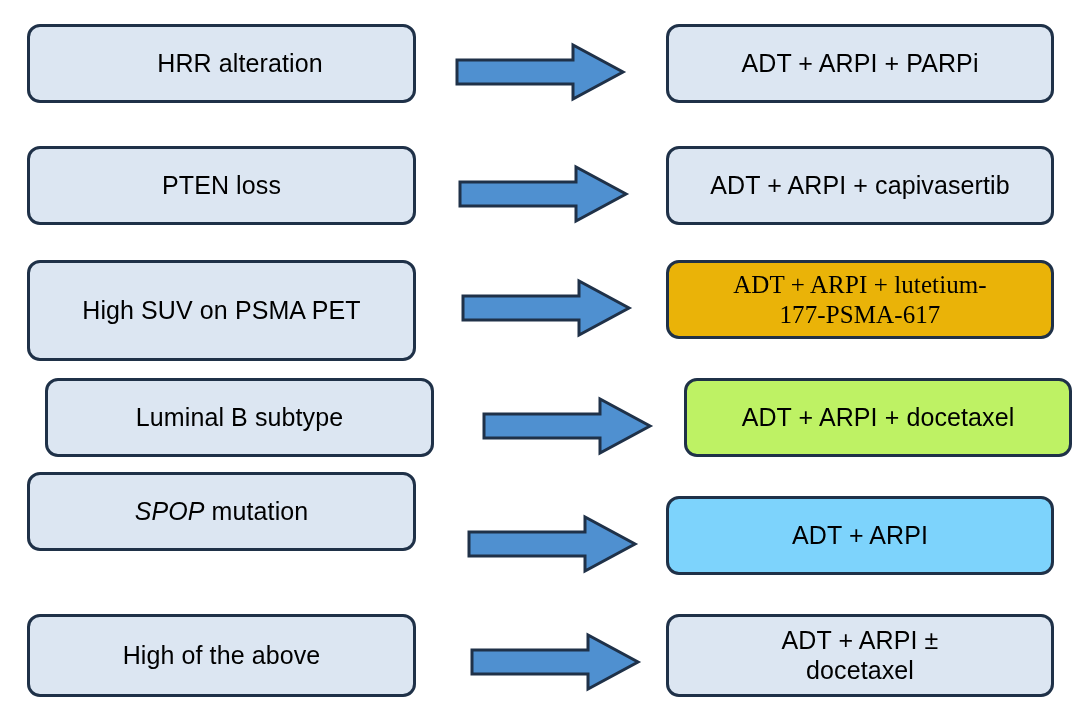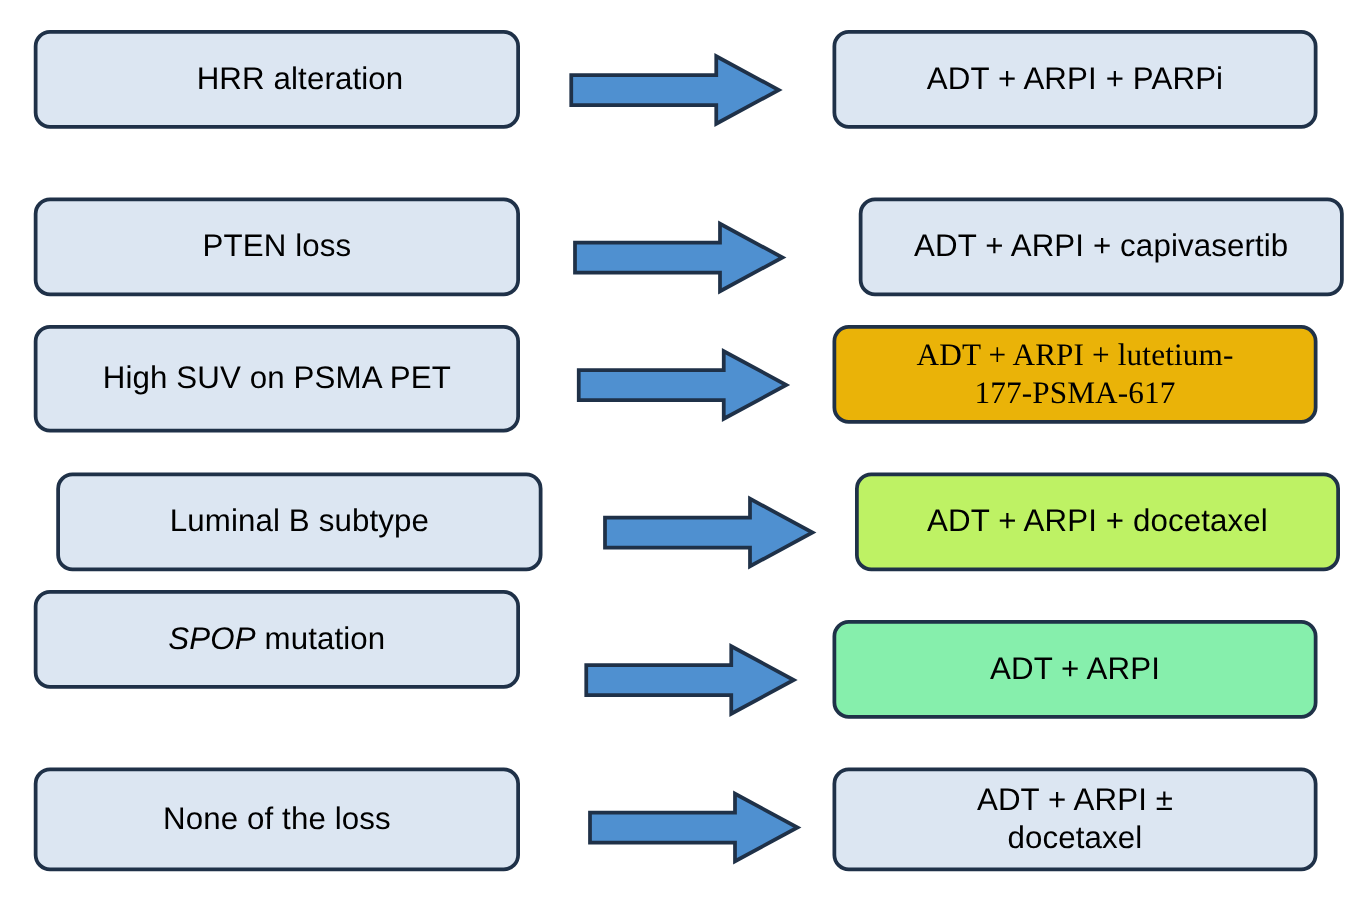--- a/index.html
+++ b/index.html
@@ -78,35 +78,35 @@
       </div>
       <div class="arrow-wrap" style="left: 455px; top: 41px; width: 171px;">
         <svg viewBox="0 0 171 62" preserveAspectRatio="none" aria-hidden="true">
           <polygon points="2,19 118,19 118,4 168,31 118,58 118,43 2,43" fill="#4f90d0" stroke="#1f3148" stroke-width="3" stroke-linejoin="miter"></polygon>
         </svg>
       </div>
       <div class="node right" style="top: 24px; height: 79px; background: rgb(220, 230, 242); border-color: rgb(31, 49, 72);">
         <span class="node-text">ADT + ARPI + PARPi</span>
       </div>
     </div>
-    <div class="row" style="top: 16px;">
+    <div class="row" style="top: 4px;">
       <div class="node left" style="top: 142px; height: 79px; background: rgb(220, 230, 242); border-color: rgb(31, 49, 72);">
         <span class="node-text">PTEN loss</span>
       </div>
       <div class="arrow-wrap" style="left: 458px; top: 159px; width: 171px;">
         <svg viewBox="0 0 171 62" preserveAspectRatio="none" aria-hidden="true">
           <polygon points="2,19 118,19 118,4 168,31 118,58 118,43 2,43" fill="#4f90d0" stroke="#1f3148" stroke-width="3" stroke-linejoin="miter"></polygon>
         </svg>
       </div>
-      <div class="node right" style="top: 142px; height: 79px; background: rgb(220, 230, 242); border-color: rgb(31, 49, 72); margin-left: 21px;">
+      <div class="node right" style="top: 142px; height: 79px; background: rgb(220, 230, 242); border-color: rgb(31, 49, 72);">
         <span class="node-text">ADT + ARPI + capivasertib</span>
       </div>
     </div>
     <div class="row" style="top: 0px;">
-      <div class="node left" style="top: 260px; height: 86px; background: rgb(220, 230, 242); border-color: rgb(31, 49, 72);">
+      <div class="node left" style="top: 260px; height: 101px; background: rgb(220, 230, 242); border-color: rgb(31, 49, 72);">
         <span class="node-text">High SUV on PSMA PET</span>
       </div>
       <div class="arrow-wrap" style="left: 461px; top: 277px; width: 171px;">
         <svg viewBox="0 0 171 62" preserveAspectRatio="none" aria-hidden="true">
           <polygon points="2,19 118,19 118,4 168,31 118,58 118,43 2,43" fill="#4f90d0" stroke="#1f3148" stroke-width="3" stroke-linejoin="miter"></polygon>
         </svg>
       </div>
       <div class="node right" style="top: 260px; height: 79px; background: #eab308; border-color: rgb(31, 49, 72); font-family: Liberation Serif, serif;">
         <span class="node-text">ADT + ARPI + lutetium-<br>177-PSMA-617</span>
       </div>
@@ -126,27 +126,27 @@
     </div>
     <div class="row" style="top: 0px;">
       <div class="node left" style="top: 472px; height: 79px; background: rgb(220, 230, 242); border-color: rgb(31, 49, 72);">
         <span class="node-text"><em>SPOP</em> mutation</span>
       </div>
       <div class="arrow-wrap" style="left: 467px; top: 513px; width: 171px;">
         <svg viewBox="0 0 171 62" preserveAspectRatio="none" aria-hidden="true">
           <polygon points="2,19 118,19 118,4 168,31 118,58 118,43 2,43" fill="#4f90d0" stroke="#1f3148" stroke-width="3" stroke-linejoin="miter"></polygon>
         </svg>
       </div>
-      <div class="node right" style="top: 496px; height: 79px; background: #86efac; border-color: rgb(31, 49, 72);">
+      <div class="node right" style="top: 496px; height: 79px; background: #7dd3fc; border-color: rgb(31, 49, 72);">
         <span class="node-text">ADT + ARPI</span>
       </div>
     </div>
     <div class="row" style="top: 0px;">
       <div class="node left" style="top: 614px; height: 83px; background: rgb(220, 230, 242); border-color: rgb(31, 49, 72);">
-        <span class="node-text">None of the loss</span>
+        <span class="node-text">High of the above</span>
       </div>
       <div class="arrow-wrap" style="left: 470px; top: 631px; width: 171px;">
         <svg viewBox="0 0 171 62" preserveAspectRatio="none" aria-hidden="true">
           <polygon points="2,19 118,19 118,4 168,31 118,58 118,43 2,43" fill="#4f90d0" stroke="#1f3148" stroke-width="3" stroke-linejoin="miter"></polygon>
         </svg>
       </div>
       <div class="node right" style="top: 614px; height: 83px; background: rgb(220, 230, 242); border-color: rgb(31, 49, 72); justify-content: center;">
         <span class="node-text">ADT + ARPI ±<br>docetaxel</span>
       </div>
     </div>

